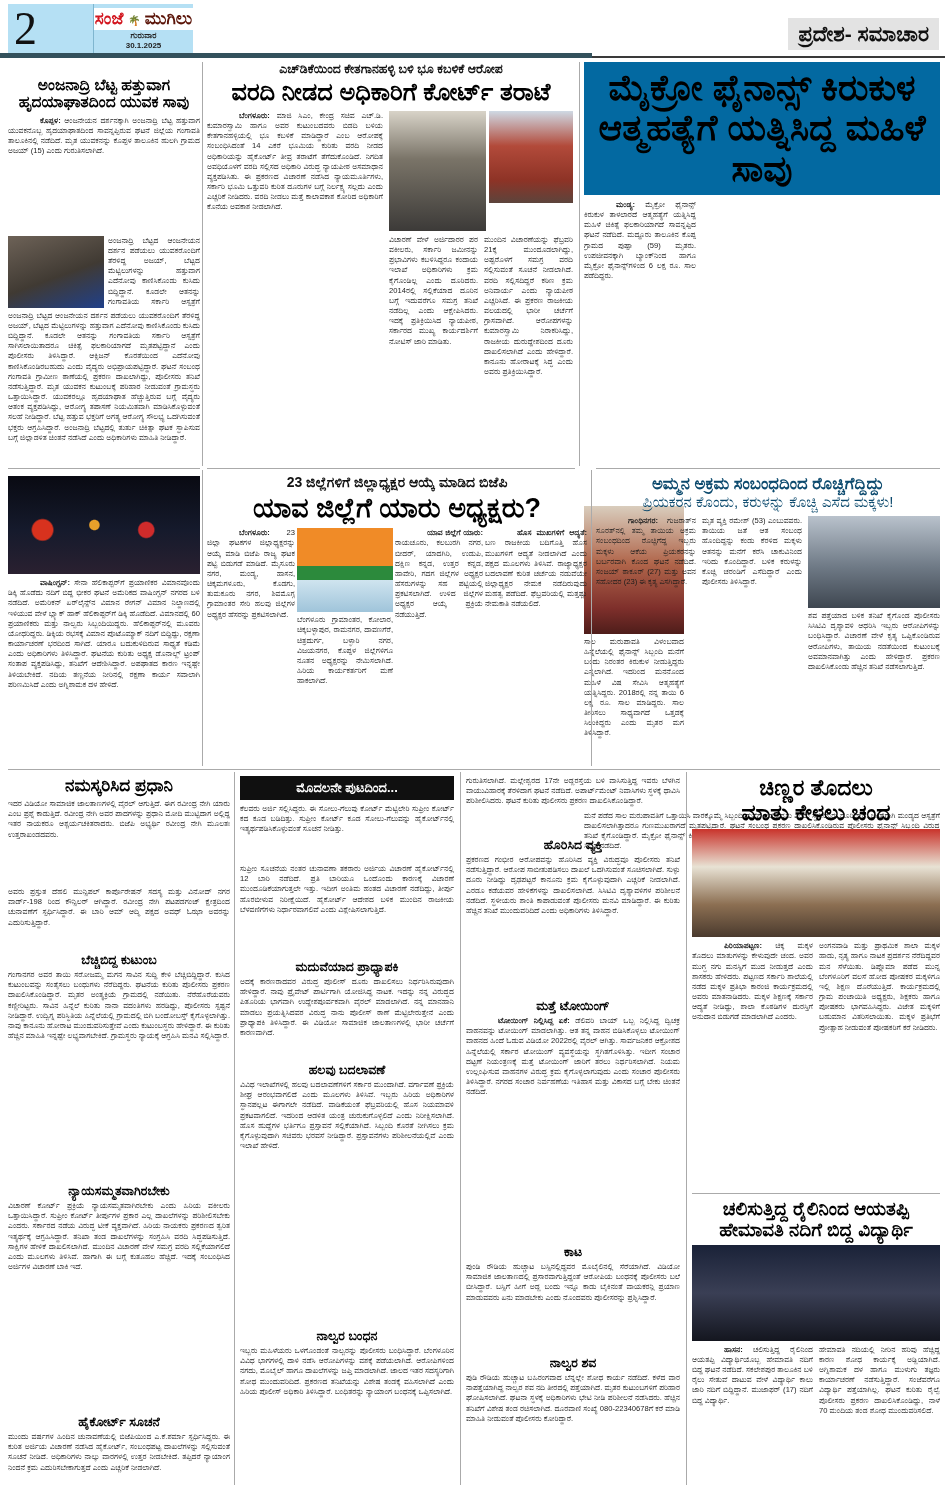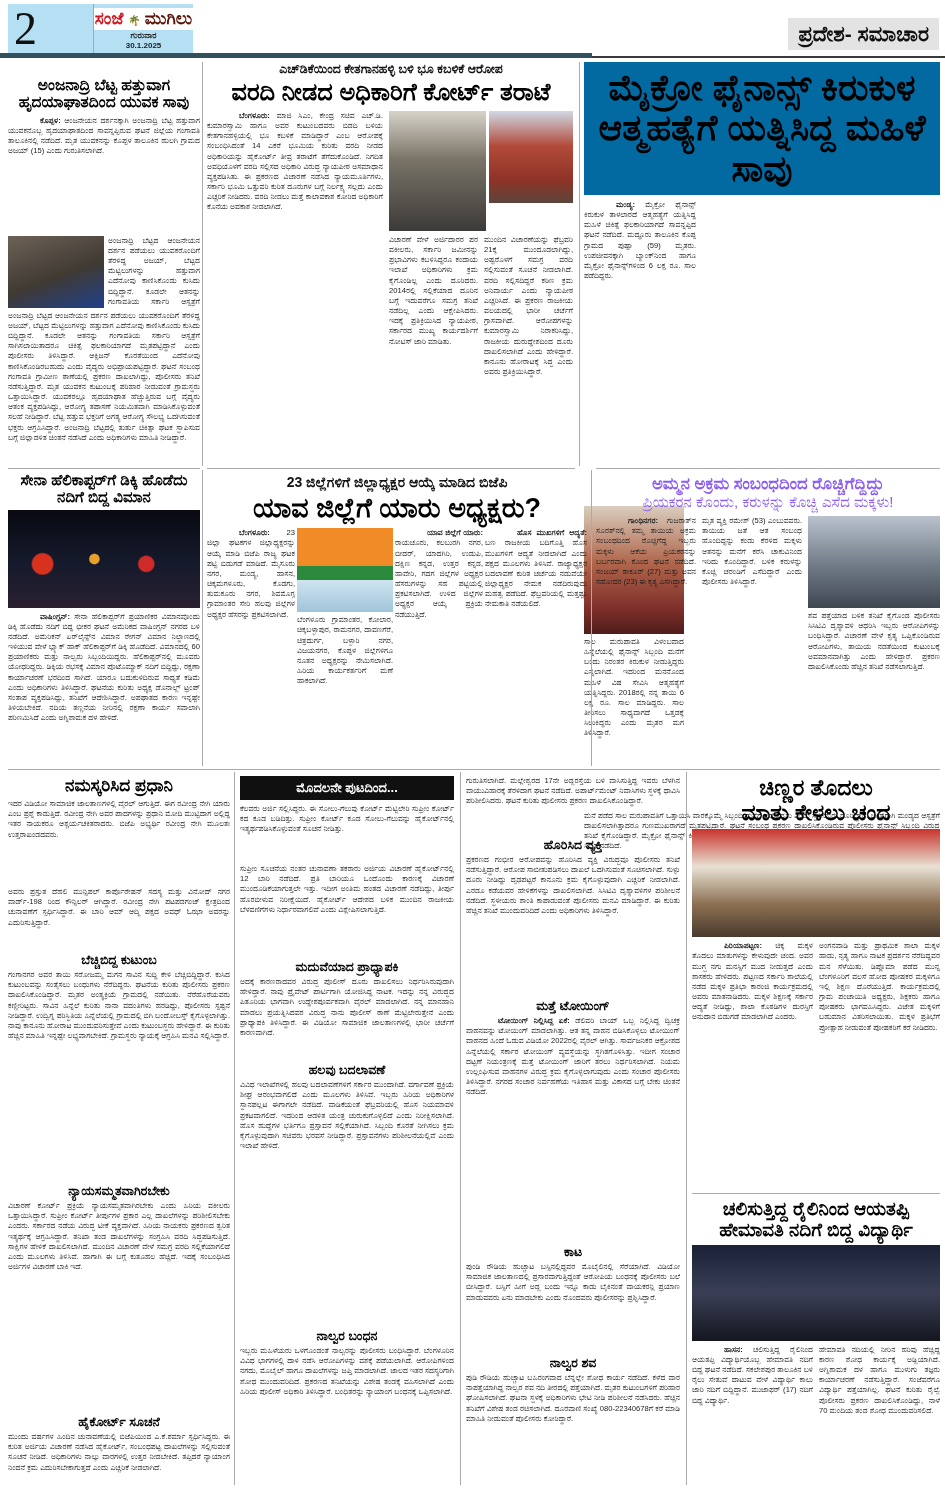--- a/index.html
+++ b/index.html
@@ -39,21 +39,21 @@
       radial-gradient(circle at 45% 50%, #e8a02a 0 4%, transparent 5%),
       radial-gradient(circle at 72% 55%, #cf2b2b 0 5%, transparent 6%),
       linear-gradient(180deg,#090a12 0%,#151a2c 55%,#2a2030 100%);}
   .ph-flag{background:
       linear-gradient(180deg,#f08b27 0%,#f08b27 45%,#2c8a3c 45%,#2c8a3c 62%,#cfe4ef 62%,#9fc4da 100%);}
   .ph-group{background:linear-gradient(180deg,#b9c2cc 0%,#6f7a86 55%,#3e4650 100%);}
   .ph-event{background:linear-gradient(180deg,#c9332b 0%,#e8e2d4 35%,#8c6f52 70%,#4a3a2e 100%);}
   .ph-trainnight{background:linear-gradient(180deg,#1a2238 0%,#3a3f55 50%,#14161f 100%);}
   .blackbar{background:#101010;color:#fff;font-weight:bold;text-align:center;
             font-size:13px;padding:4px 0;margin-bottom:4px;}
-  .bignamehead{font-weight:bold;text-align:center;color:#8b5cf6;}
+  .bignamehead{font-weight:bold;text-align:center;color:#0c4a6e;}
 </style>
 </head>
 <body>
 
 <div id="page">
 
   <div id="masthead">
     <div id="pageno">2</div>
     <div id="brandbox">
       <div id="brandline">
@@ -116,21 +116,20 @@
         <div class="photo ph-woman" style="width:100px;height:128px;"></div>
         <div class="body" style="height:168px;margin-top:3px;">ಸಾಲ ಮರುಪಾವತಿ ವಿಳಂಬವಾದ ಹಿನ್ನೆಲೆಯಲ್ಲಿ ಫೈನಾನ್ಸ್ ಸಿಬ್ಬಂದಿ ಮನೆಗೆ ಬಂದು ನಿರಂತರ ಕಿರುಕುಳ ನೀಡುತ್ತಿದ್ದರು ಎನ್ನಲಾಗಿದೆ. ಇದರಿಂದ ಮನನೊಂದ ಮಹಿಳೆ ವಿಷ ಸೇವಿಸಿ ಆತ್ಮಹತ್ಯೆಗೆ ಯತ್ನಿಸಿದ್ದರು. 2018ರಲ್ಲಿ ನನ್ನ ತಾಯಿ 6 ಲಕ್ಷ ರೂ. ಸಾಲ ಮಾಡಿದ್ದರು. ಸಾಲ ತೀರಿಸಲು ಸಾಧ್ಯವಾಗದೆ ಒತ್ತಡಕ್ಕೆ ಸಿಲುಕಿದ್ದರು ಎಂದು ಮೃತರ ಮಗ ತಿಳಿಸಿದ್ದಾರೆ.</div>
       </div>
       <div class="body" style="flex:1;height:300px;">ಮನೆ ಪಡೆದ ಸಾಲ ಮರುಪಾವತಿಗೆ ಒತ್ತಾಯಿಸಿ ವಾರಕ್ಕೊಮ್ಮೆ ಸಿಬ್ಬಂದಿ ಮನೆಗೆ ಬರುತ್ತಿದ್ದರು ಎಂದು ಸ್ಥಳೀಯರು ದೂರಿದ್ದಾರೆ. ಚಿಕಿತ್ಸೆಗಾಗಿ ಮಂಡ್ಯದ ಆಸ್ಪತ್ರೆಗೆ ದಾಖಲಿಸಲಾಗಿತ್ತಾದರೂ ಗುಣಮುಖರಾಗದೆ ಮೃತಪಟ್ಟಿದ್ದಾರೆ. ಘಟನೆ ಸಂಬಂಧ ಪ್ರಕರಣ ದಾಖಲಿಸಿಕೊಂಡಿರುವ ಪೊಲೀಸರು ಫೈನಾನ್ಸ್ ಸಿಬ್ಬಂದಿ ವಿರುದ್ಧ ತನಿಖೆ ಕೈಗೊಂಡಿದ್ದಾರೆ. ಮೈಕ್ರೋ ಫೈನಾನ್ಸ್ ಕಿರುಕುಳದ ವಿರುದ್ಧ ಕಠಿಣ ಕ್ರಮ ಕೈಗೊಳ್ಳುವುದಾಗಿ ಸರ್ಕಾರ ಈಗಾಗಲೇ ಘೋಷಿಸಿದ್ದು, ಸುಗ್ರೀವಾಜ್ಞೆ ಜಾರಿಗೆ ಸಿದ್ಧತೆ ನಡೆದಿದೆ.</div>
     </div>
   </div>
 
   <div class="hline" style="left:8px;top:468px;width:192px;"></div>
 
   <div style="position:absolute;left:8px;top:472px;width:192px;">
-    <div class="headline" style="font-size:15px;">ಸೇನಾ ಹೆಲಿಕಾಪ್ಟರ್‌ಗೆ ಡಿಕ್ಕಿ ಹೊಡೆದು ನದಿಗೆ ಬಿದ್ದ ವಿಮಾನ</div>
     <div class="photo ph-night" style="width:192px;height:98px;margin-top:4px;"></div>
     <div class="body" style="height:186px;margin-top:4px;">
       <span class="byline">ವಾಷಿಂಗ್ಟನ್: </span>
       <span>ಸೇನಾ ಹೆಲಿಕಾಪ್ಟರ್‌ಗೆ ಪ್ರಯಾಣಿಕರ ವಿಮಾನವೊಂದು ಡಿಕ್ಕಿ ಹೊಡೆದು ನದಿಗೆ ಬಿದ್ದ ಭೀಕರ ಘಟನೆ ಅಮೆರಿಕದ ವಾಷಿಂಗ್ಟನ್ ನಗರದ ಬಳಿ ನಡೆದಿದೆ. ಅಮೆರಿಕನ್ ಏರ್‌ಲೈನ್ಸ್‌ನ ವಿಮಾನ ರೇಗನ್ ವಿಮಾನ ನಿಲ್ದಾಣದಲ್ಲಿ ಇಳಿಯುವ ವೇಳೆ ಬ್ಲ್ಯಾಕ್ ಹಾಕ್ ಹೆಲಿಕಾಪ್ಟರ್‌ಗೆ ಡಿಕ್ಕಿ ಹೊಡೆದಿದೆ. ವಿಮಾನದಲ್ಲಿ 60 ಪ್ರಯಾಣಿಕರು ಮತ್ತು ನಾಲ್ವರು ಸಿಬ್ಬಂದಿಯಿದ್ದರು. ಹೆಲಿಕಾಪ್ಟರ್‌ನಲ್ಲಿ ಮೂವರು ಯೋಧರಿದ್ದರು. ಡಿಕ್ಕಿಯ ರಭಸಕ್ಕೆ ವಿಮಾನ ಪೊಟೊಮ್ಯಾಕ್ ನದಿಗೆ ಬಿದ್ದಿದ್ದು, ರಕ್ಷಣಾ ಕಾರ್ಯಾಚರಣೆ ಭರದಿಂದ ಸಾಗಿದೆ. ಯಾರೂ ಬದುಕುಳಿದಿರುವ ಸಾಧ್ಯತೆ ಕಡಿಮೆ ಎಂದು ಅಧಿಕಾರಿಗಳು ತಿಳಿಸಿದ್ದಾರೆ. ಘಟನೆಯ ಕುರಿತು ಅಧ್ಯಕ್ಷ ಡೊನಾಲ್ಡ್ ಟ್ರಂಪ್ ಸಂತಾಪ ವ್ಯಕ್ತಪಡಿಸಿದ್ದು, ತನಿಖೆಗೆ ಆದೇಶಿಸಿದ್ದಾರೆ. ಅಪಘಾತದ ಕಾರಣ ಇನ್ನಷ್ಟೇ ತಿಳಿಯಬೇಕಿದೆ. ನದಿಯ ತಣ್ಣನೆಯ ನೀರಿನಲ್ಲಿ ರಕ್ಷಣಾ ಕಾರ್ಯ ಸವಾಲಾಗಿ ಪರಿಣಮಿಸಿದೆ ಎಂದು ಅಗ್ನಿಶಾಮಕ ದಳ ಹೇಳಿದೆ.</span>
     </div>
   </div>
   <div class="vline" style="left:202px;top:470px;height:296px;"></div>
 
   <div class="hline" style="left:207px;top:468px;width:368px;"></div>
   <div style="position:absolute;left:207px;top:474px;width:380px;">

